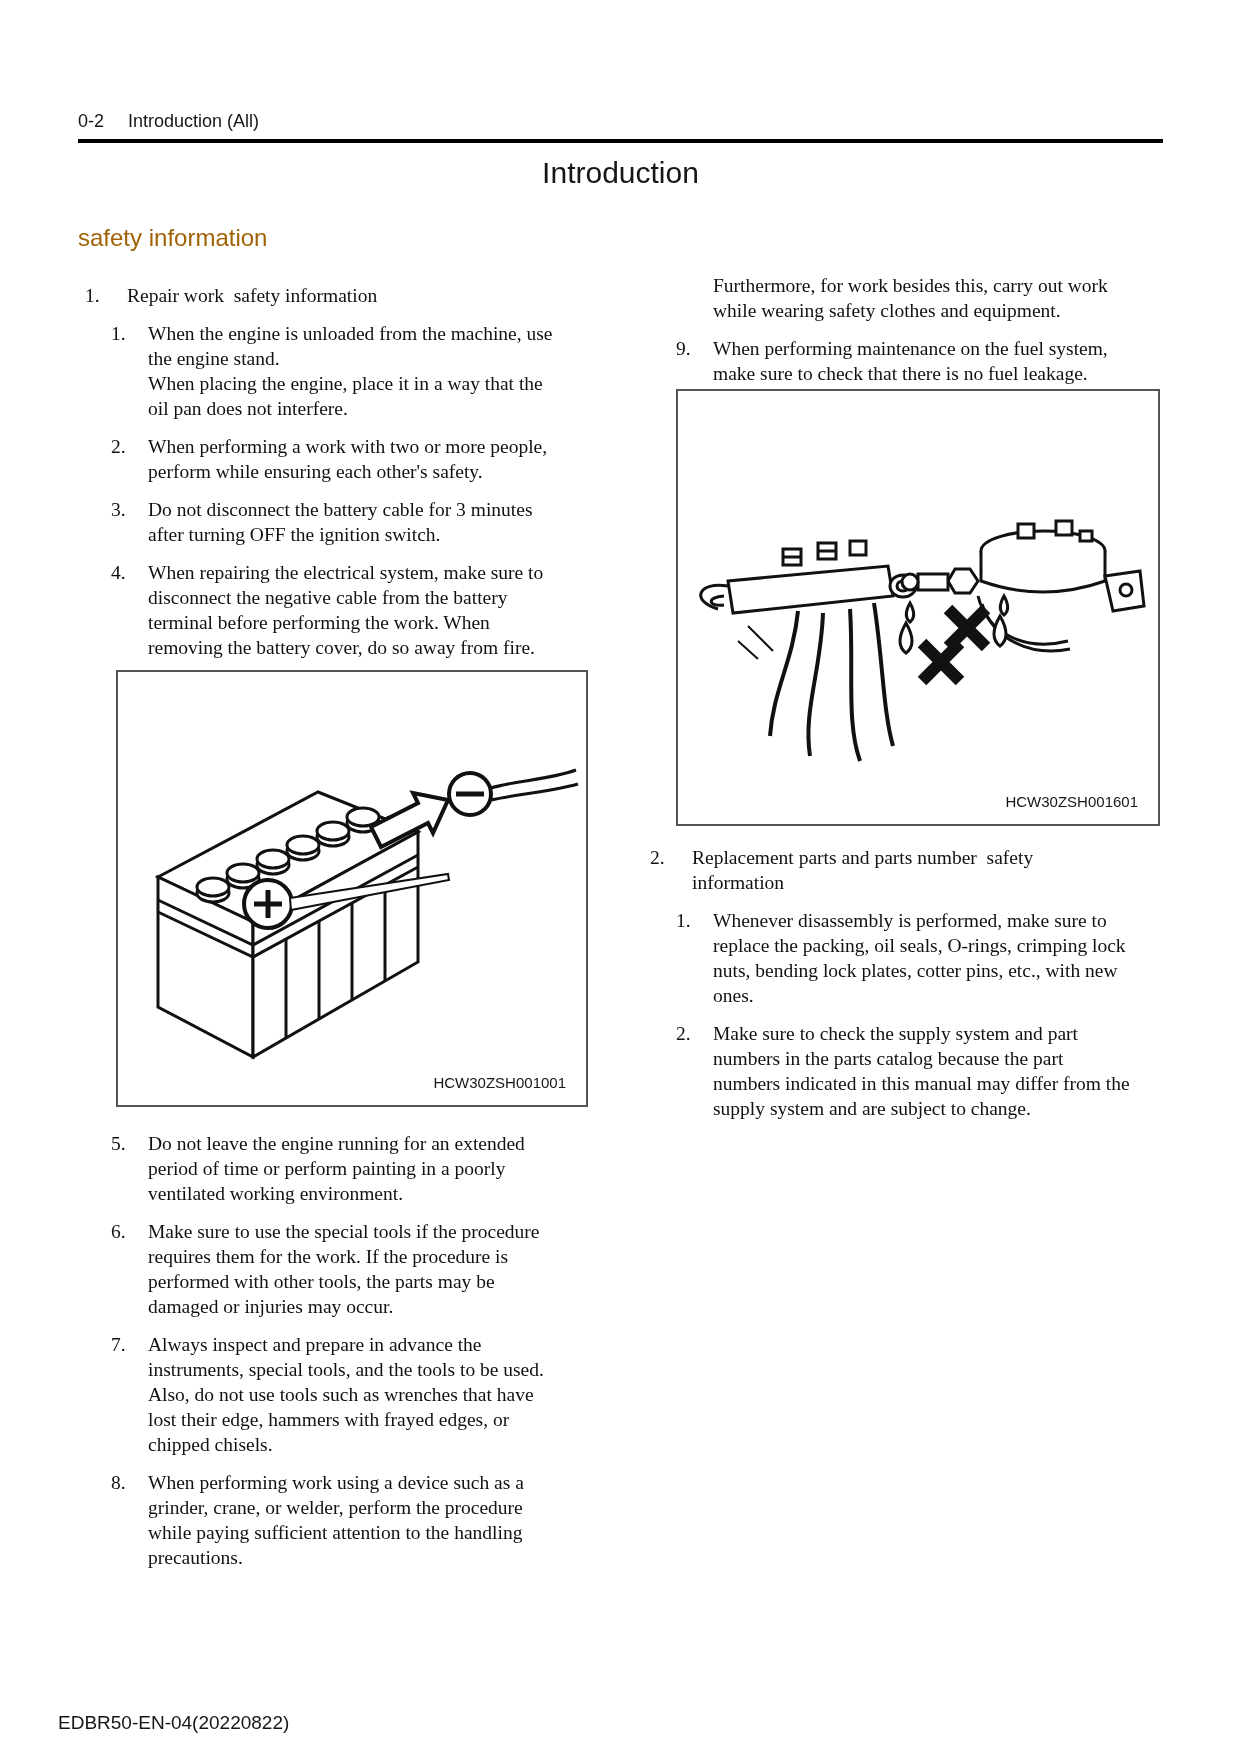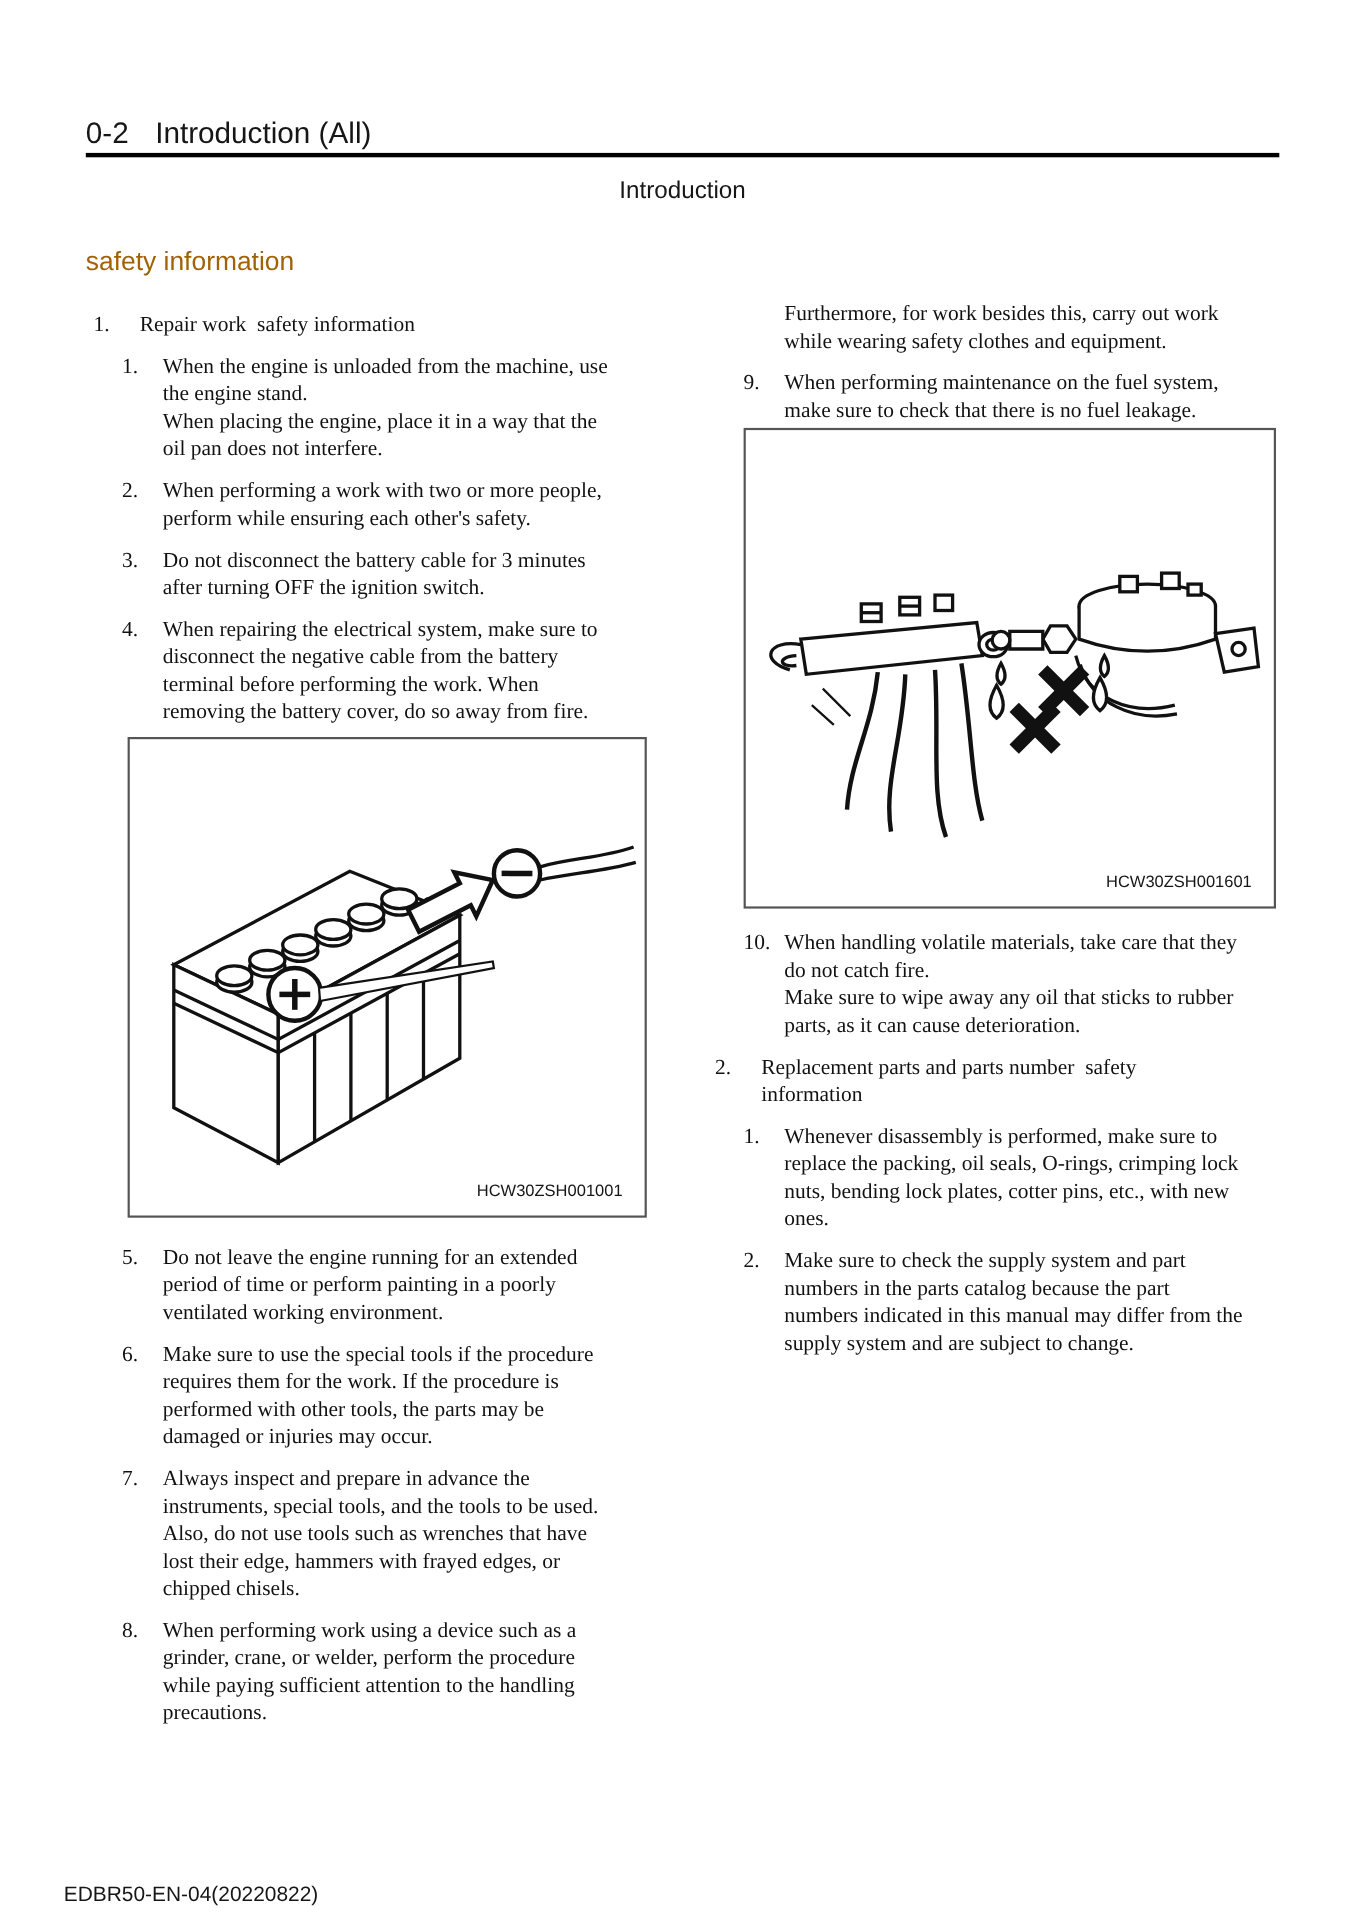--- a/index.html
+++ b/index.html
@@ -9,33 +9,33 @@
     background:#fff;
     color:#111;
     font-family:"Liberation Serif", serif;
     font-size:19.5px;line-height:25px;
     overflow:hidden;
   }
   
   .runhead{
     position:absolute;top:108px;left:78px;
     font-family:"Liberation Sans", sans-serif;
-    font-size:27px;line-height:26px;color:#161616;
+    font-size:18px;line-height:26px;color:#161616;
   }
   .runhead .chapter{margin-left:24px;}
   .head-rule{
     position:absolute;top:139px;left:78px;
     width:1085px;height:4px;background:#000;
   }
   
   h1.pagetitle{
     position:absolute;top:160px;left:0;right:0;margin:0;
     text-align:center;
     font-family:"Liberation Sans", sans-serif;
-    font-size:22px;font-weight:400;color:#161616;
+    font-size:30px;font-weight:400;color:#161616;
   }
   h2.secheading{
     position:absolute;top:225px;left:78px;margin:0;
     font-family:"Liberation Sans", sans-serif;
     font-size:24px;font-weight:400;color:#a16207;
   }
   
   .colL{position:absolute;left:85px;top:283px;width:505px;}
   .colR{position:absolute;left:650px;top:242px;width:525px;margin-top:31px;}
   
@@ -243,27 +243,20 @@
           <path d="M326,205 c-5,9 -5,15 0,19 c5,-4 5,-10 0,-19 z" fill="#fff"></path>
           <path d="M322,225 c-8,14 -8,24 0,30 c8,-6 8,-16 0,-30 z" fill="#fff"></path>
 
           <line x1="270" y1="218" x2="308" y2="256" stroke-width="12"></line>
           <line x1="308" y1="218" x2="270" y2="256" stroke-width="12"></line>
         </g>
       </svg>
       <figcaption>HCW30ZSH001601</figcaption>
     </figure>
 
-    <div class="li l2">
-      <span class="num">10.</span>
-      <div class="txt">When handling volatile materials, take care that they
-do not catch fire.
-Make sure to wipe away any oil that sticks to rubber
-parts, as it can cause deterioration.</div>
-    </div>
 
     <div class="li l1">
       <span class="num">2.</span>
       <div class="txt">Replacement parts and parts number&nbsp; safety
 information</div>
     </div>
 
     <div class="li l2">
       <span class="num">1.</span>
       <div class="txt">Whenever disassembly is performed, make sure to

